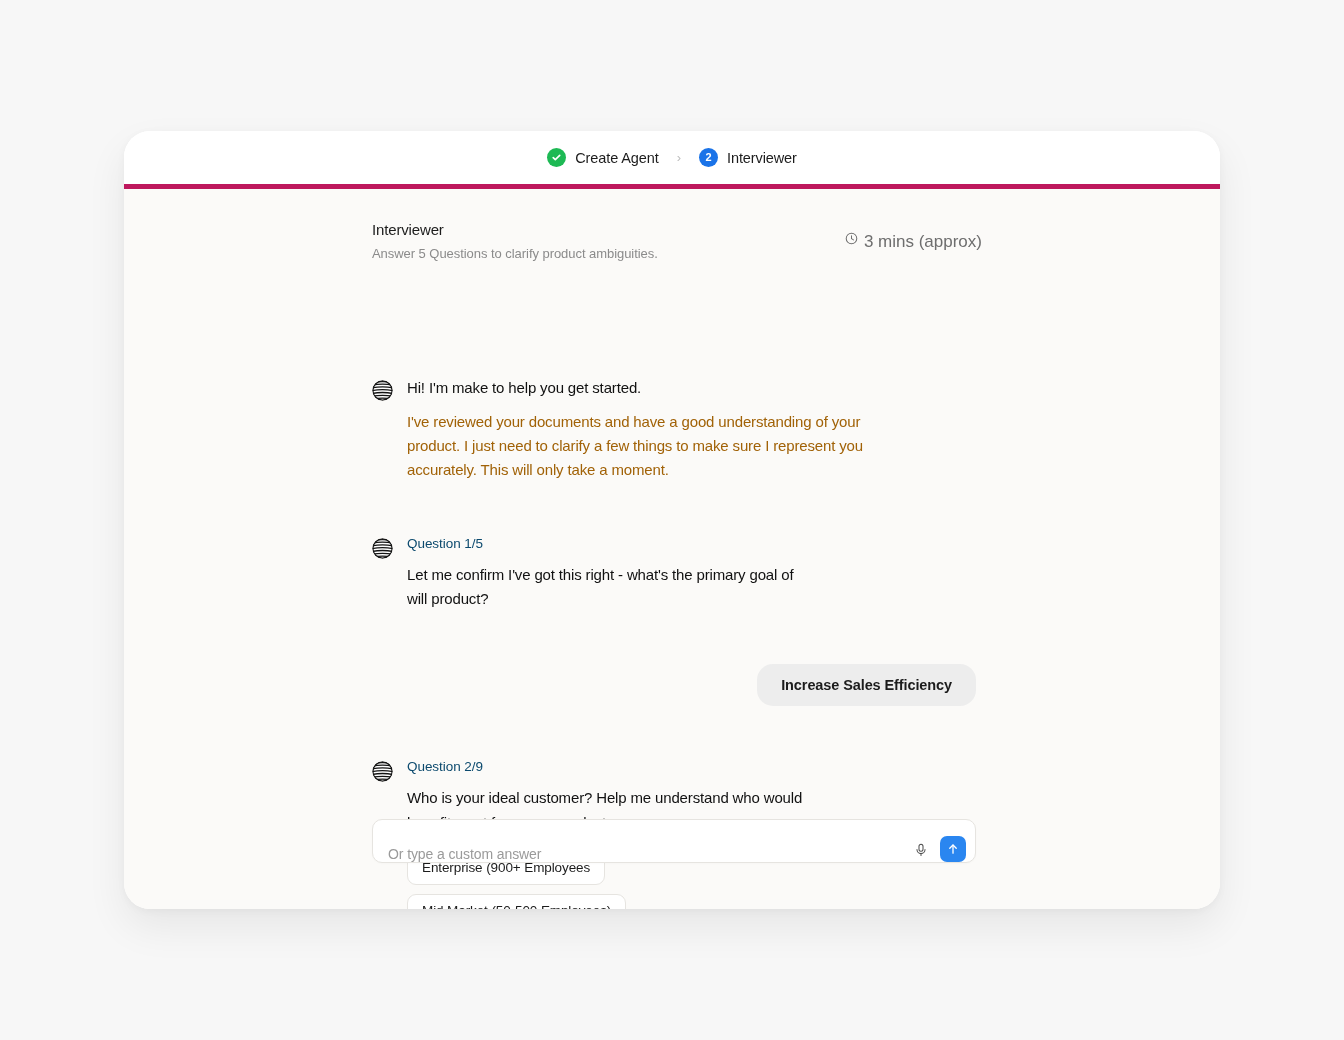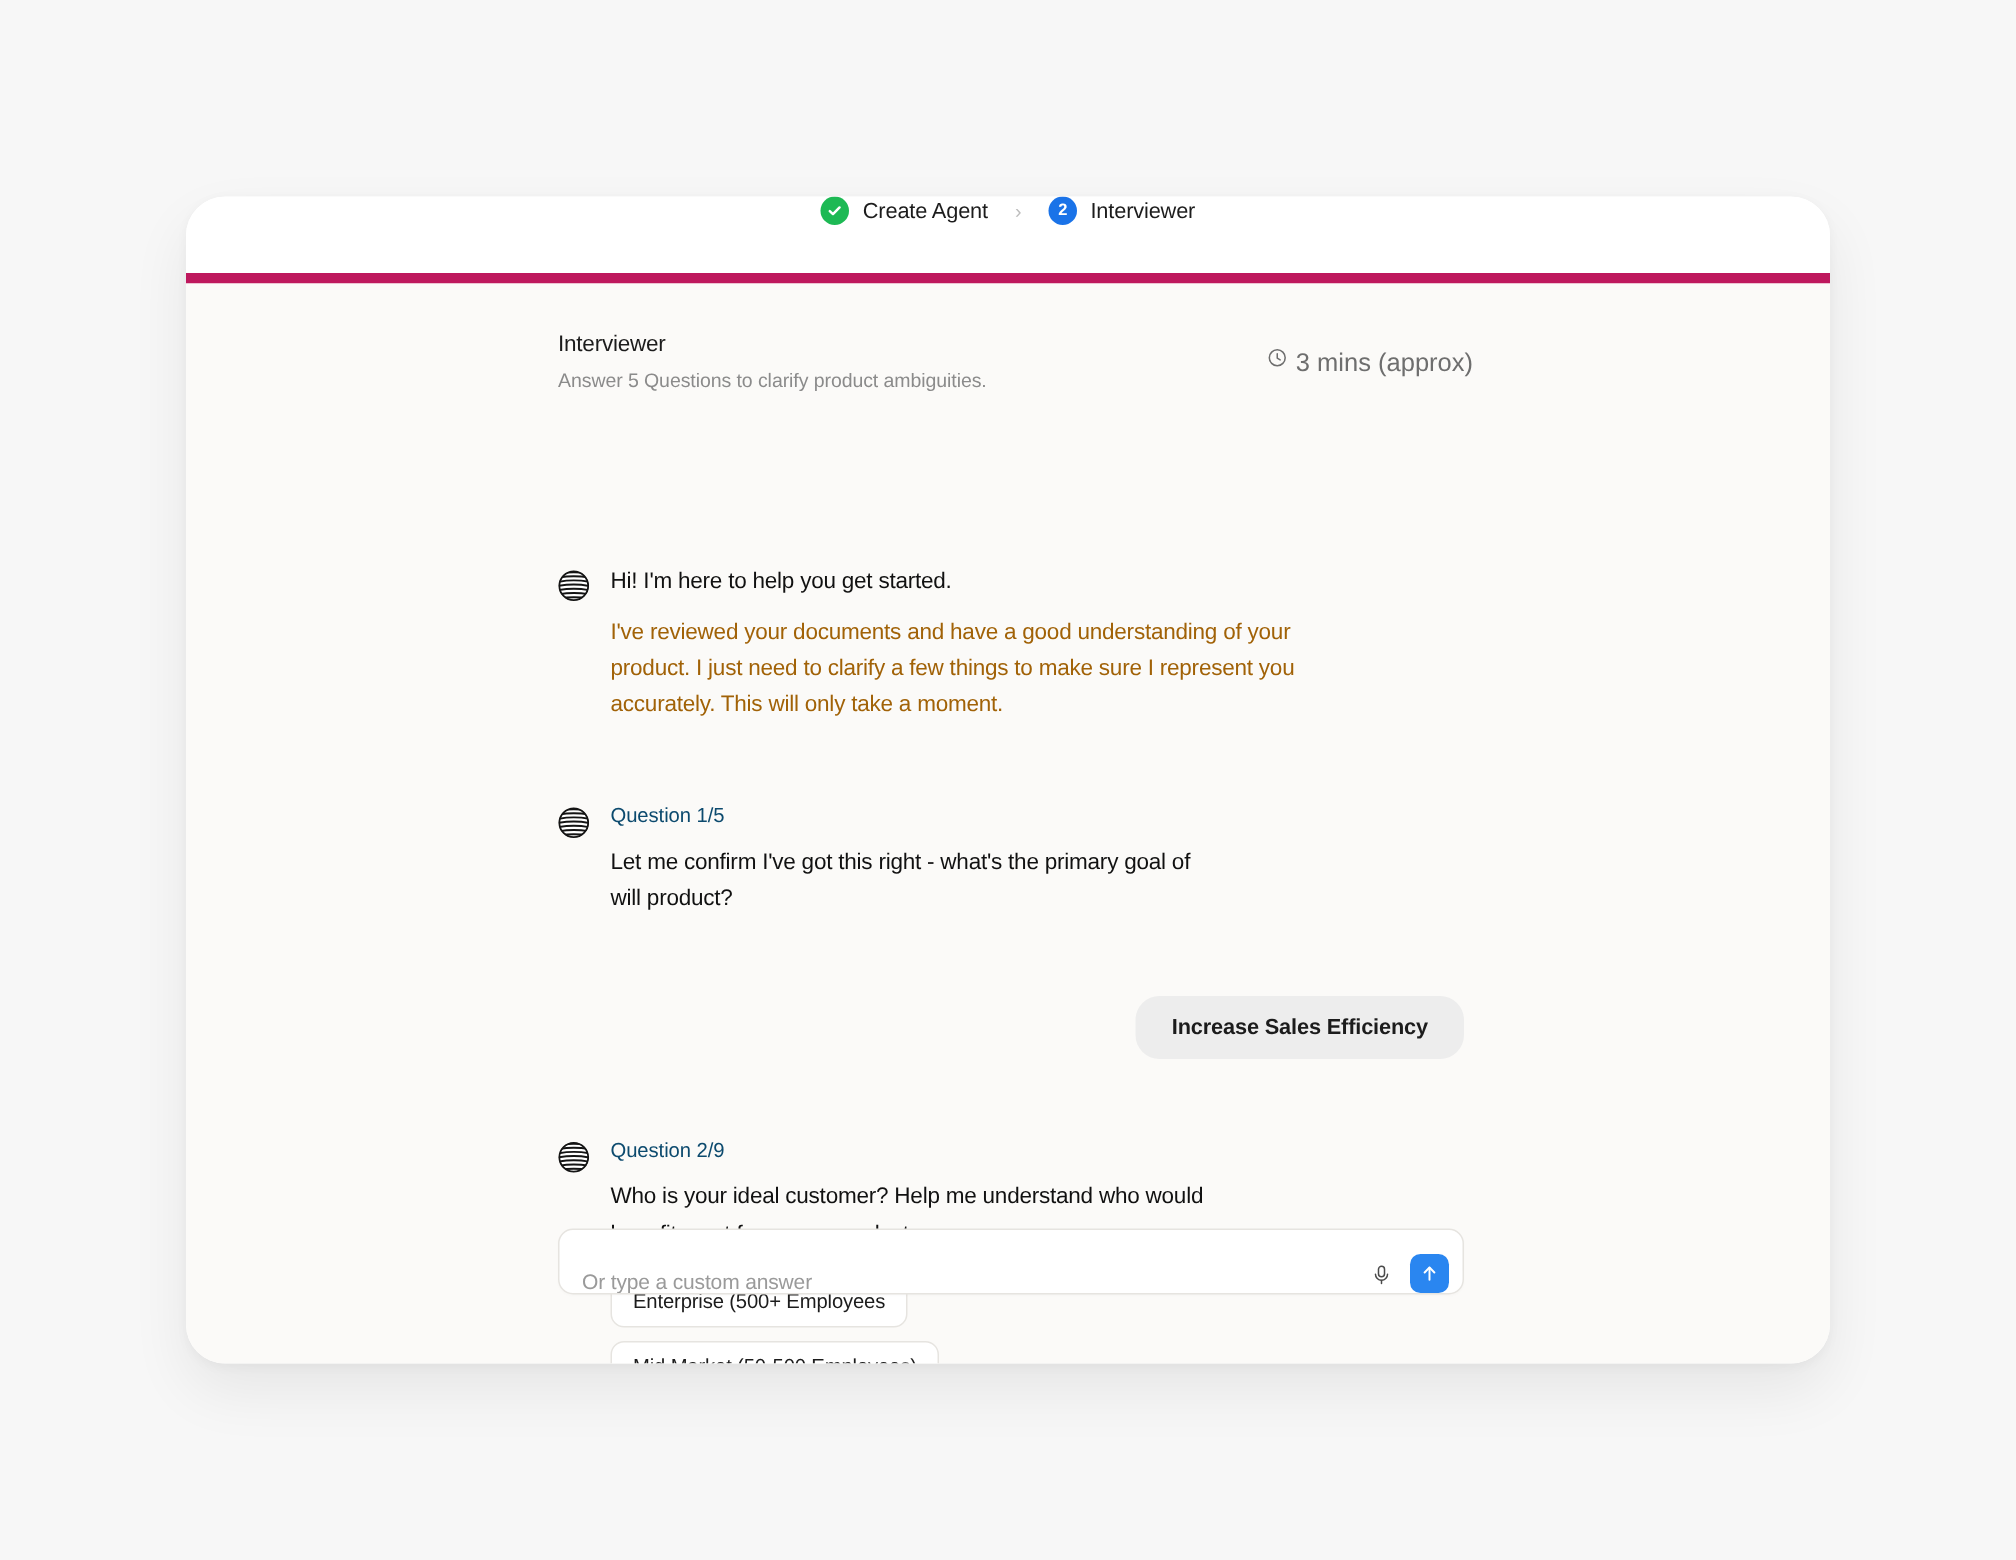--- a/index.html
+++ b/index.html
@@ -32,23 +32,23 @@
     overflow: hidden;
     display: flex;
     flex-direction: column;
   }
 
   
   .card-header {
     height: 58px;
     flex: 0 0 58px;
     background: #ffffff;
-    border-bottom: 7px solid #be185d;
-    display: flex;
-    align-items: flex-start;
+    border-bottom: 5px solid #be185d;
+    display: flex;
+    align-items: center;
     justify-content: center;
   }
   .stepper {
     display: flex;
     align-items: center;
     gap: 14px;
   }
   .step {
     display: flex;
     align-items: center;
@@ -335,21 +335,21 @@
                   <path d="M-2 12.6 Q 12 9.6 26 12.6"></path>
                   <path d="M-2 15.8 Q 12 12.8 26 15.8"></path>
                   <path d="M-2 19 Q 12 16 26 19"></path>
                   <path d="M-2 22.2 Q 12 19.2 26 22.2"></path>
                 </g>
               </g>
               <circle cx="12" cy="12" r="11" fill="none" stroke="#141414" stroke-width="1.4"></circle>
             </svg>
           </span>
           <div class="msg-body">
-            <div class="line-strong">Hi! I'm here to help you get started.</div>
+            <div class="line-strong">Hi! I'm make to help you get started.</div>
             <div class="line-para">I've reviewed your documents and have a good understanding of your product. I just need to clarify a few things to make sure I represent you accurately. This will only take a moment.</div>
           </div>
         </div>
 
         <div class="gap-lg"></div>
 
         <div class="msg">
           <span class="avatar">
             <svg viewBox="0 0 24 24" xmlns="http://www.w3.org/2000/svg">
               <defs>
@@ -407,21 +407,21 @@
                 </g>
               </g>
               <circle cx="12" cy="12" r="11" fill="none" stroke="#141414" stroke-width="1.4"></circle>
             </svg>
           </span>
           <div class="msg-body">
             <div class="q-label">Question 2/9</div>
             <div class="q-text">Who is your ideal customer? Help me understand who would benefit most from your product.</div>
 
             <div class="chips">
-              <button class="chip">Enterprise (500+ Employees</button>
+              <button class="chip">Enterprise (900+ Employees</button>
               <button class="chip">Mid Market (50-500 Employees)</button>
 
             </div>
           </div>
         </div>
 
       </div>
 
       <div class="composer">
         <input class="composer-input" type="text" placeholder="Or type a custom answer" style="">

